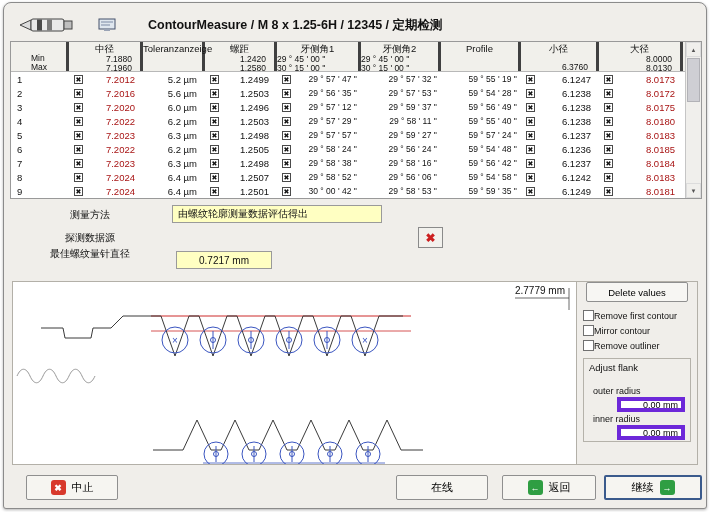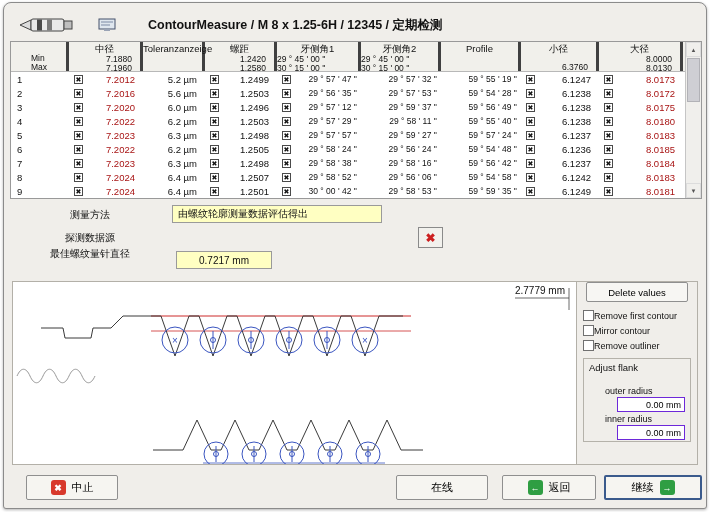--- a/index.html
+++ b/index.html
@@ -46,22 +46,22 @@
 .plot-svg{display:block}
 .dim-text{font-size:10px;fill:#111}
 
 .side-panel{position:absolute;left:572px;top:278px;width:122px;height:184px;border:1px solid #b3b0a8;background:#f0eeea;padding:0 6px}
 .delete-btn{display:block;margin:0 auto 8px;width:102px;height:20px;font-size:9.5px;border:1px solid #8f8f8f;background:#f7f6f3;border-radius:2px;font-family:inherit}
 .opt{display:flex;align-items:center;margin:4px 0}
 .opt-cb{width:11px;height:11px;background:#fff;border:1px solid #707070;flex:none}
 .opt-label{font-size:9px;white-space:nowrap}
 .group-box{margin-top:7px;border:1px solid #b5b2aa;padding:3px 5px 4px;height:84px}
 .group-title{font-size:9.5px;margin-bottom:13px}
-.radius-label{font-size:9px;margin:2px 0 1px 16px}
-.radius-input{display:block;margin-left:auto;width:68px;height:15px;font-size:9px;text-align:right;border:1px solid #6d28d9;padding:0 3px;font-family:inherit;background:#fff}
+.radius-label{font-size:9px;margin:2px 0 1px 4px}
+.radius-input{display:block;margin-left:auto;width:68px;height:15px;font-size:9px;text-align:right;border:4px solid #6d28d9;padding:0 3px;font-family:inherit;background:#fff}
 
 .btn{position:absolute;top:472px;height:25px;display:flex;align-items:center;justify-content:center;gap:6px;font-size:11px;background:#f6f5f1;border:1px solid #8f8f8f;border-radius:2px;font-family:inherit;white-space:nowrap}
 .btn-abort{left:22px;width:92px}
 .btn-online{left:392px;width:92px}
 .btn-back{left:498px;width:94px}
 .btn-next{left:600px;width:98px;border:2px solid #3a5a8c}
 .icon-box{width:15px;height:15px;border-radius:3px;color:#fff;font-size:9px;font-weight:bold;display:flex;align-items:center;justify-content:center;flex:none}
 .icon-box.red{background:#d8392c}
 .icon-box.green{background:#2f9e43}
 </style>

